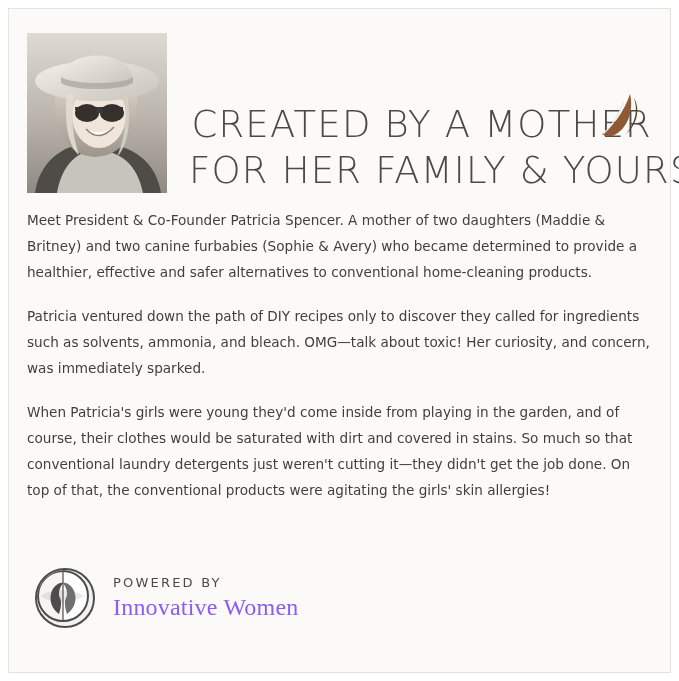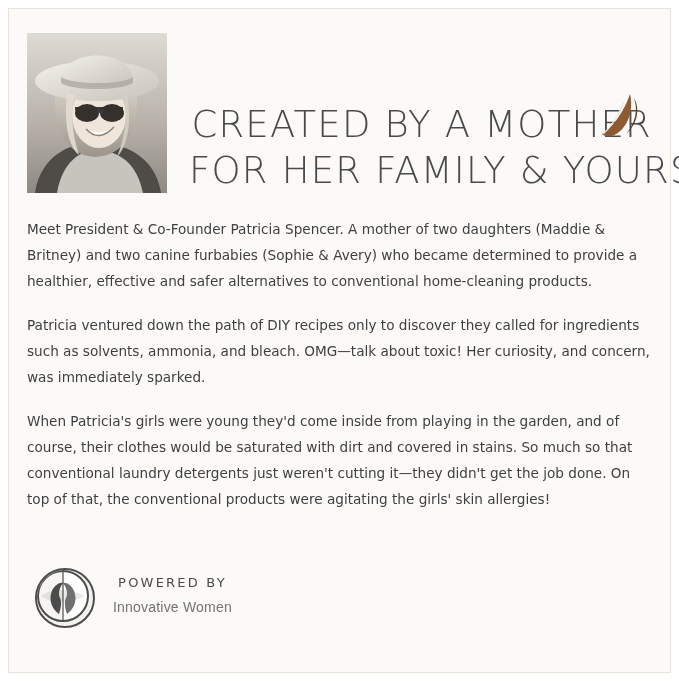--- a/index.html
+++ b/index.html
@@ -71,21 +71,20 @@
     width: 52px;
     height: 48px;
   }
 
   
   .body {
     position: absolute;
     left: 0;
     top: 180px;
     right: 2px;
-    margin-top: 9px;
   }
   .para {
     font-family: "DejaVu Sans", sans-serif;
     font-size: 13.6px;
     line-height: 26px;
     color: #3f3f3f;
     margin: 0 0 18px 0;
     text-align: left;
   }
 
@@ -109,26 +108,25 @@
   }
   .footer-text {
     margin-left: 18px;
   }
   .powered {
     font-family: "DejaVu Sans", sans-serif;
     font-size: 13px;
     letter-spacing: 2.2px;
     color: #4a4a4a;
     line-height: 18px;
-    text-align: center;
   }
   .brand {
-    font-family: Liberation Sans, sans-serif;
-    font-size: 14px;
-    color: #737373;
+    font-family: Liberation Serif, serif;
+    font-size: 24px;
+    color: #8b5cf6;
     line-height: 30px;
     letter-spacing: 0.2px;
   }
 </style>
 </head>
 <body>
 
 <div class="card">
   <div class="inner">
 

